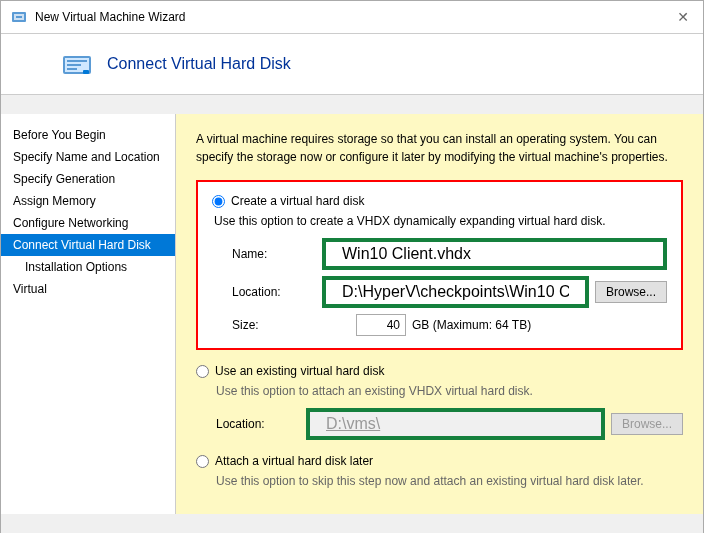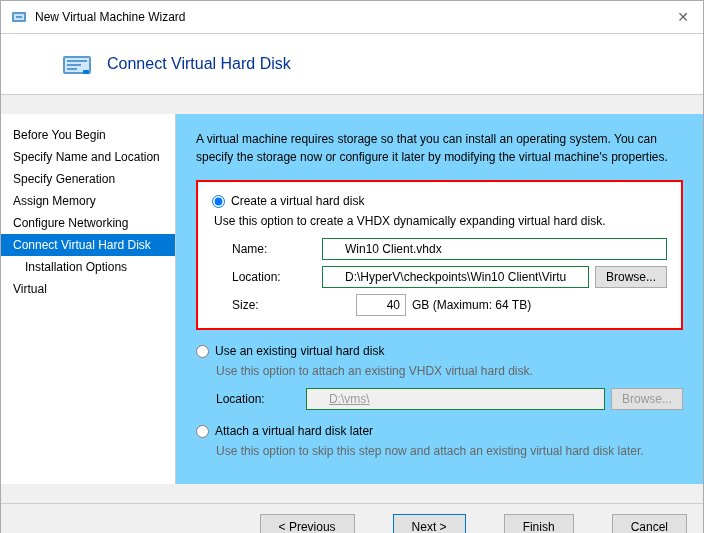--- a/index.html
+++ b/index.html
@@ -72,21 +72,21 @@
     .sidebar-item.active {
       background: #0078d7;
       color: #fff;
     }
     .sidebar-item.sub {
       padding-left: 24px;
     }
     .main-content {
       flex: 1;
       padding: 16px 20px;
-      background: #7dd3fc;
+      background: #fef9c3;
     }
     .description-text {
       font-size: 12px;
       color: #000;
       margin-bottom: 14px;
       line-height: 1.5;
     }
     .option-box {
       border: 2px solid red;
       padding: 12px 14px;
@@ -125,23 +125,23 @@
       color: #000;
       text-align: left;
     }
     .form-row {
       display: flex;
       align-items: center;
       gap: 6px;
     }
     .form-input {
       flex: 1;
-      padding: 3px 22px;
-      font-size: 12px;
-      border: 1px solid #15803d;
+      padding: 3px 16px;
+      font-size: 16px;
+      border: 4px solid #15803d;
       background: #fff;
     }
     .form-input.disabled {
       background: #f0f0f0;
       color: #999;
       text-decoration: underline;
     }
     .browse-btn {
       padding: 3px 10px;
       font-size: 12px;

